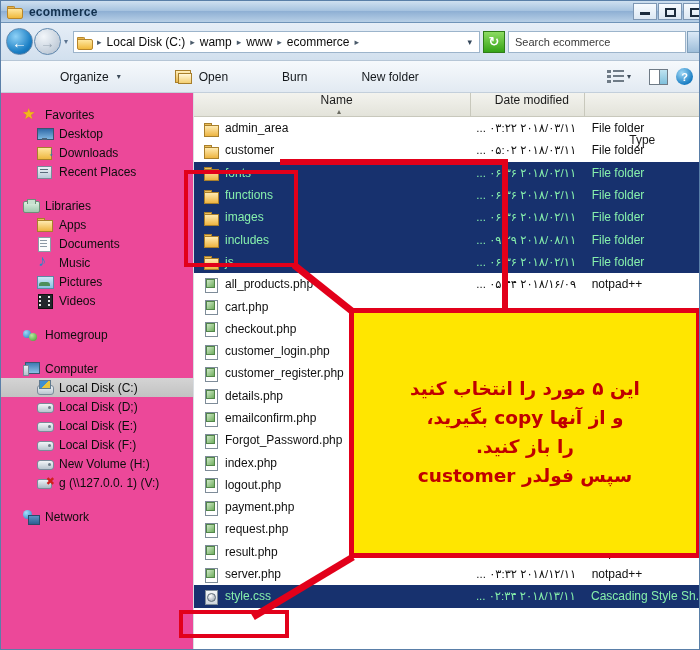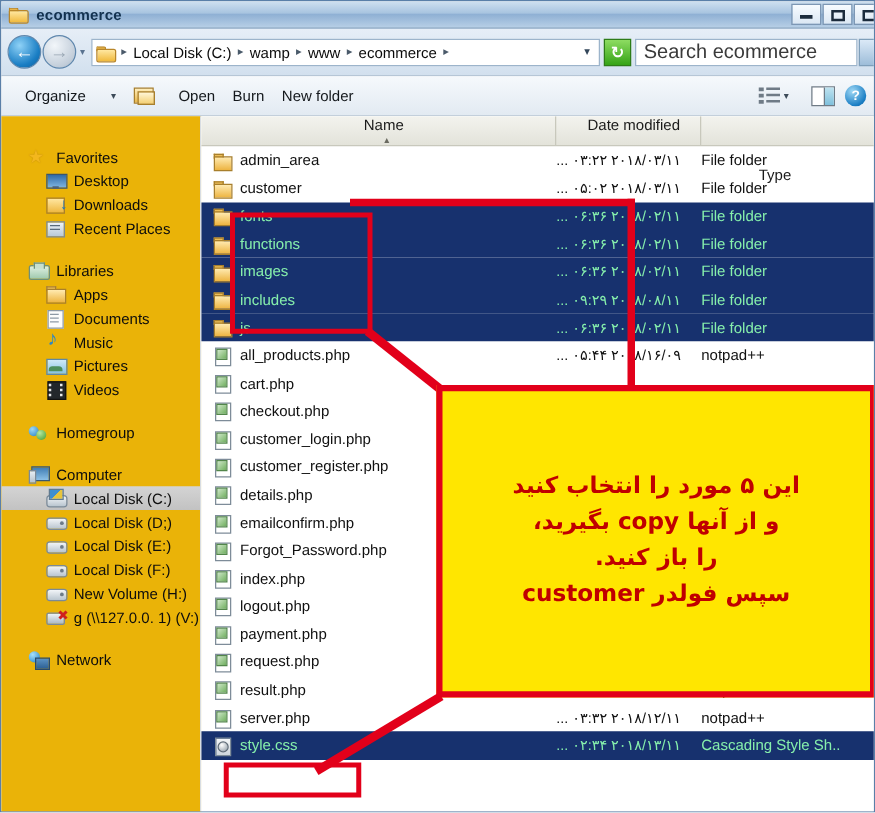--- a/index.html
+++ b/index.html
@@ -59,51 +59,51 @@
   .crumbbox .folder-ico { margin-right:2px; flex:0 0 auto; }
   .crumb { font-size:12px; color:#0b0b0b; white-space:nowrap; padding:0 2px;}
   .sep { color:#4a5a6a; font-size:9px; padding:0 3px; }
   .crumb-spacer { flex:1; }
   .crumb-caret { color:#33465a; font-size:9px; padding-right:4px;}
   .refreshbtn { width:22px; height:22px; margin:0 3px;
       background:linear-gradient(to bottom,#8ddc62,#35a316);
       border:1px solid #2e7c18; display:flex; align-items:center; justify-content:center;
       color:#fff; font-size:13px; font-weight:bold; }
   .searchbox { width:178px; height:22px; background:#fff; border:1px solid #9cb4cb;
-      display:flex; align-items:center; padding-left:6px; color:#3a3a3a; font-size:16px;}
+      display:flex; align-items:center; padding-left:6px; color:#3a3a3a; font-size:11px;}
   .search-go { width:14px; height:22px; margin-left:1px;
       background:linear-gradient(to bottom,#dbe9f7,#9dbdd9); border:1px solid #7f9fba;}
 
   
   .toolbar { position:absolute; left:0; top:60px; width:700px; height:32px;
       background:linear-gradient(to bottom,#f6f9fc,#e2eaf2);
       border-bottom:1px solid #c3cfdb; display:flex; align-items:center; padding-left:12px; }
-  .tbitem { font-size:12px; color:#14181c; padding:4px 7px; display:flex; align-items:center; gap:20px;}
+  .tbitem { font-size:12px; color:#14181c; padding:4px 7px; display:flex; align-items:center; gap:8px;margin-left:40px;}
   .tb-caret { font-size:8px; color:#3d4b59; }
   .tb-open-ico { width:16px; height:13px; position:relative; }
   .tb-open-ico:before{content:"";position:absolute;left:0;top:0;width:14px;height:11px;
       background:linear-gradient(to bottom,#ffeebb,#e8b64a);border:1px solid #a87f2c;}
   .tb-open-ico:after{content:"";position:absolute;left:3px;top:3px;width:12px;height:9px;
       background:linear-gradient(to bottom,#fff6d8,#f4cf72);border:1px solid #a87f2c;}
   .tbspacer { flex:1; }
   .viewico { width:18px; height:16px; position:relative; margin-right:2px;}
   .viewico span{position:absolute;left:0;width:4px;height:3px;background:#6f7b86;}
   .viewico i{position:absolute;left:6px;width:11px;height:2px;background:#6f7b86;}
   .paneico { width:19px; height:16px; border:1px solid #6f7b86; position:relative; margin:0 8px;
       background:#fff;}
   .paneico:after{content:"";position:absolute;right:0;top:0;width:7px;height:100%;
       background:linear-gradient(to bottom,#bfe3f0,#7fc0dc);border-left:1px solid #6f7b86;}
   .helpico { width:17px;height:17px;border-radius:50%;margin-right:8px;
       background:radial-gradient(circle at 35% 30%,#9fd8f5,#1a7ec4 70%,#0c5d9b);
       color:#fff;font-size:11px;font-weight:bold;display:flex;align-items:center;justify-content:center;}
 
   
   .content { position:absolute; left:0; top:92px; width:700px; height:558px; display:flex; }
-  .sidebar { width:160px; background:#eab308; border-right:1px solid #d8dde2;
-      padding-top:23px; overflow:hidden; position:relative;}
+  .sidebar { width:193px; background:#ec4899; border-right:1px solid #d8dde2;
+      padding-top:12px; overflow:hidden; position:relative;}
   .nav-group { margin-bottom:2px; }
   .nav-row { display:flex; align-items:center; height:19px; padding-left:22px; gap:6px;
       font-size:12px; color:#0d0d0d; white-space:nowrap; }
   .nav-row.child { padding-left:36px; }
   .nav-row.sel { background:linear-gradient(to bottom,#d4d4d4,#c2c2c2); }
   .nav-gap { height:13px; }
   .ico { width:16px; height:14px; flex:0 0 16px; position:relative; }
   
   .ico-star:before{content:"\2605"; position:absolute; left:-1px; top:-3px; font-size:15px; color:#f3b71d;
       text-shadow:0 0 1px #b8860b;}

